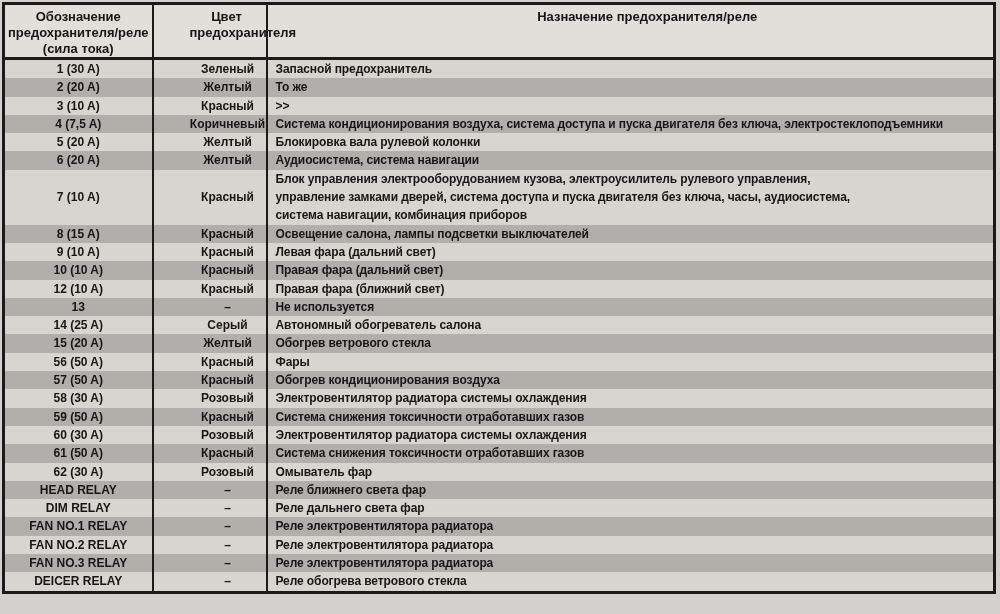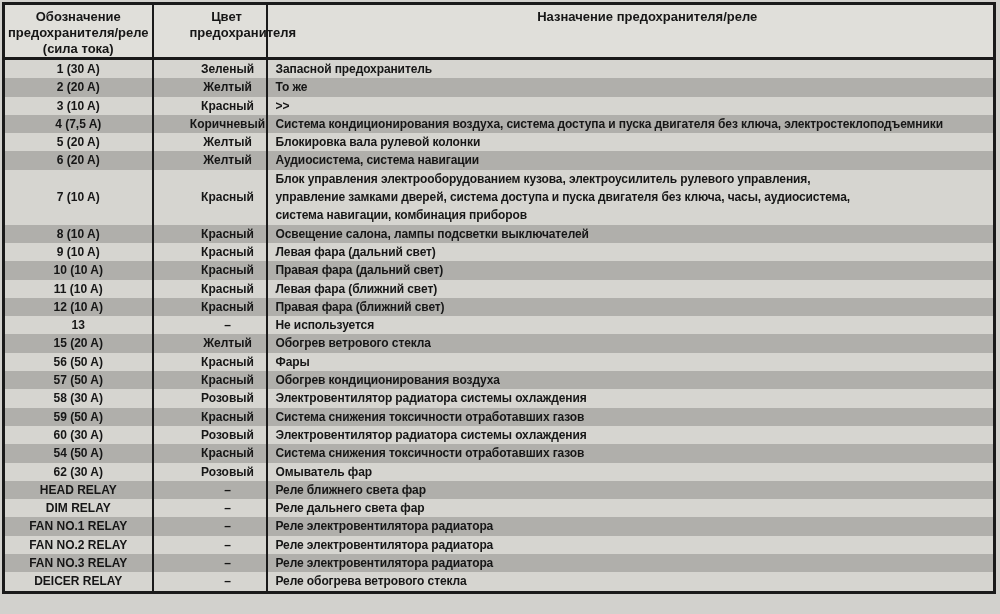--- a/index.html
+++ b/index.html
@@ -92,48 +92,48 @@
           <td class="purpose">Аудиосистема, система навигации</td>
         </tr>
         <tr>
           <td>7 (10 A)</td>
           <td>Красный</td>
           <td class="purpose">Блок управления электрооборудованием кузова, электроусилитель рулевого управления,
 управление замками дверей, система доступа и пуска двигателя без ключа, часы, аудиосистема,
 система навигации, комбинация приборов</td>
         </tr>
         <tr>
-          <td>8 (10 A)</td>
+          <td>8 (15 A)</td>
           <td>Красный</td>
           <td class="purpose">Освещение салона, лампы подсветки выключателей</td>
         </tr>
         <tr>
           <td>9 (10 A)</td>
           <td>Красный</td>
           <td class="purpose">Левая фара (дальний свет)</td>
         </tr>
         <tr>
           <td>10 (10 A)</td>
           <td>Красный</td>
           <td class="purpose">Правая фара (дальний свет)</td>
         </tr>
         <tr>
-          <td>11 (10 A)</td>
-          <td>Красный</td>
-          <td class="purpose">Левая фара (ближний свет)</td>
-        </tr>
-        <tr>
           <td>12 (10 A)</td>
           <td>Красный</td>
           <td class="purpose">Правая фара (ближний свет)</td>
         </tr>
         <tr>
           <td>13</td>
           <td>–</td>
           <td class="purpose">Не используется</td>
+        </tr>
+        <tr>
+          <td>14 (25 A)</td>
+          <td>Серый</td>
+          <td class="purpose">Автономный обогреватель салона</td>
         </tr>
         <tr>
           <td>15 (20 A)</td>
           <td>Желтый</td>
           <td class="purpose">Обогрев ветрового стекла</td>
         </tr>
         <tr>
           <td>56 (50 A)</td>
           <td>Красный</td>
           <td class="purpose">Фары</td>
@@ -152,21 +152,21 @@
           <td>59 (50 A)</td>
           <td>Красный</td>
           <td class="purpose">Система снижения токсичности отработавших газов</td>
         </tr>
         <tr>
           <td>60 (30 A)</td>
           <td>Розовый</td>
           <td class="purpose">Электровентилятор радиатора системы охлаждения</td>
         </tr>
         <tr>
-          <td>54 (50 A)</td>
+          <td>61 (50 A)</td>
           <td>Красный</td>
           <td class="purpose">Система снижения токсичности отработавших газов</td>
         </tr>
         <tr>
           <td>62 (30 A)</td>
           <td>Розовый</td>
           <td class="purpose">Омыватель фар</td>
         </tr>
         <tr>
           <td>HEAD RELAY</td>

